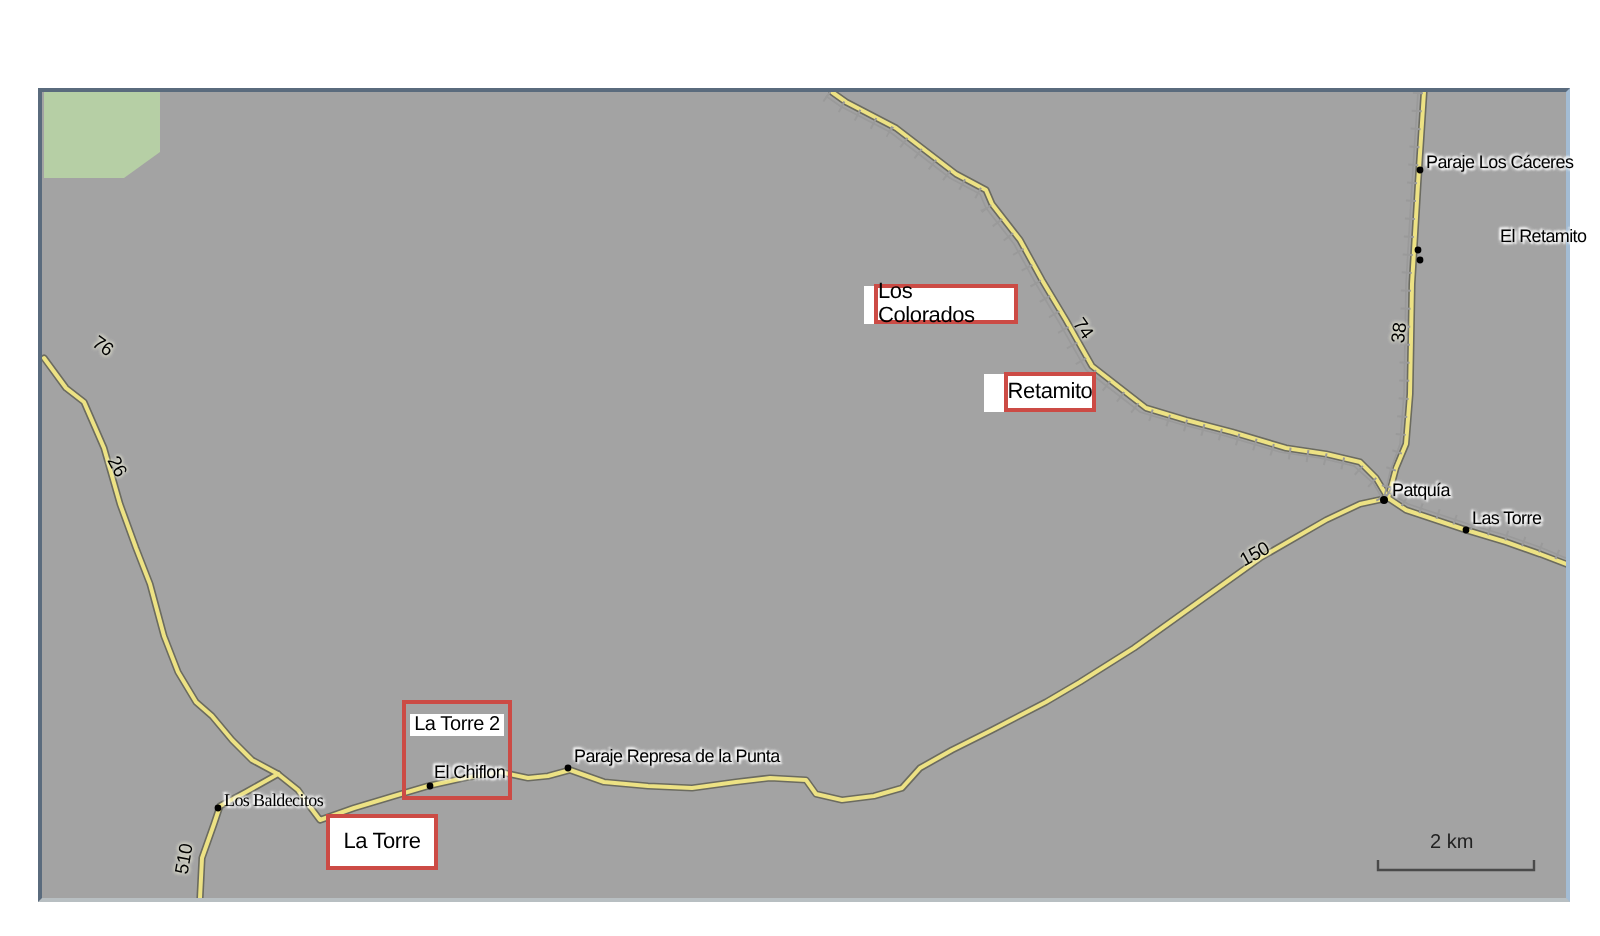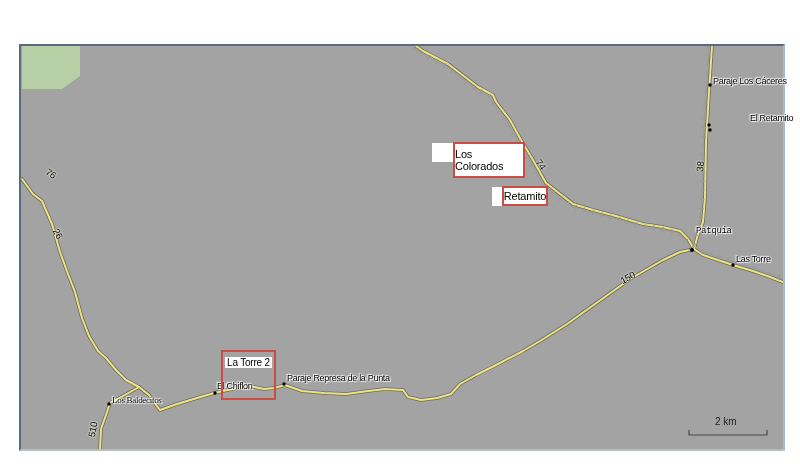--- a/index.html
+++ b/index.html
@@ -87,38 +87,41 @@
     </g>
 
     <path d="M668,384 L668,389 L746,389 L746,384" fill="none" stroke="#4a4a4a" stroke-width="1.2"></path>
   </svg>
 
   <div class="white-patch" style="left:411px;top:97px;width:21px;height:19px;"></div>
   <div class="white-patch" style="left:471px;top:141px;width:10px;height:19px;"></div>
 
   <div class="place-label" style="left:692px;top:30px;">Paraje Los Cáceres</div>
   <div class="place-label" style="left:692px;top:67px;padding-left:37px;">El Retamito</div>
-  <div class="place-label" style="left:675px;top:180px;font-family:Liberation Mono, monospace;">Patquía</div>
+  <div class="place-label" style="left:675px;top:194px;">Patquía</div>
   <div class="place-label" style="left:715px;top:208px;">Las Torre</div>
   <div class="place-label" style="left:91px;top:349px;font-family:Liberation Serif, serif;">Los Baldecitos</div>
   <div class="place-label" style="left:196px;top:335px;">El Chiflon</div>
   <div class="place-label" style="left:266px;top:327px;text-align:right;">Paraje Represa de la Punta</div>
 
   <div class="road-number" style="left:25px;top:122px;transform:rotate(35deg);">76</div>
   <div class="road-number" style="left:32px;top:182px;transform:rotate(62deg);">26</div>
   <div class="road-number" style="left:64px;top:378px;transform:rotate(-80deg);">510</div>
   <div class="road-number" style="left:515px;top:113px;transform:rotate(55deg);">74</div>
   <div class="road-number" style="left:674px;top:115px;transform:rotate(-84deg);">38</div>
   <div class="road-number" style="left:599px;top:226px;transform:rotate(-29deg);">150</div>
 
-  <div class="anno-box filled" style="left:432px;top:96px;width:72px;height:36px;">
+  <div class="anno-box filled" style="left:416px;top:96px;width:72px;height:20px;">
     <span>Los Colorados</span>
   </div>
   <div class="anno-box filled" style="left:481px;top:140px;width:46px;height:20px;">
     <span>Retamito</span>
   </div>
-  <div class="anno-box hollow" style="left:200px;top:304px;width:55px;height:50px;">
+  <div class="anno-box hollow" style="left:180px;top:304px;width:55px;height:50px;">
     <span class="inner-label">La Torre 2</span>
+  </div>
+  <div class="anno-box filled" style="left:142px;top:361px;width:56px;height:28px;">
+    <span>La Torre</span>
   </div>
 
   <div class="scale-label" style="left:694px;top:370px;">2 km</div>
 
 </div>
 
 </body></html>

